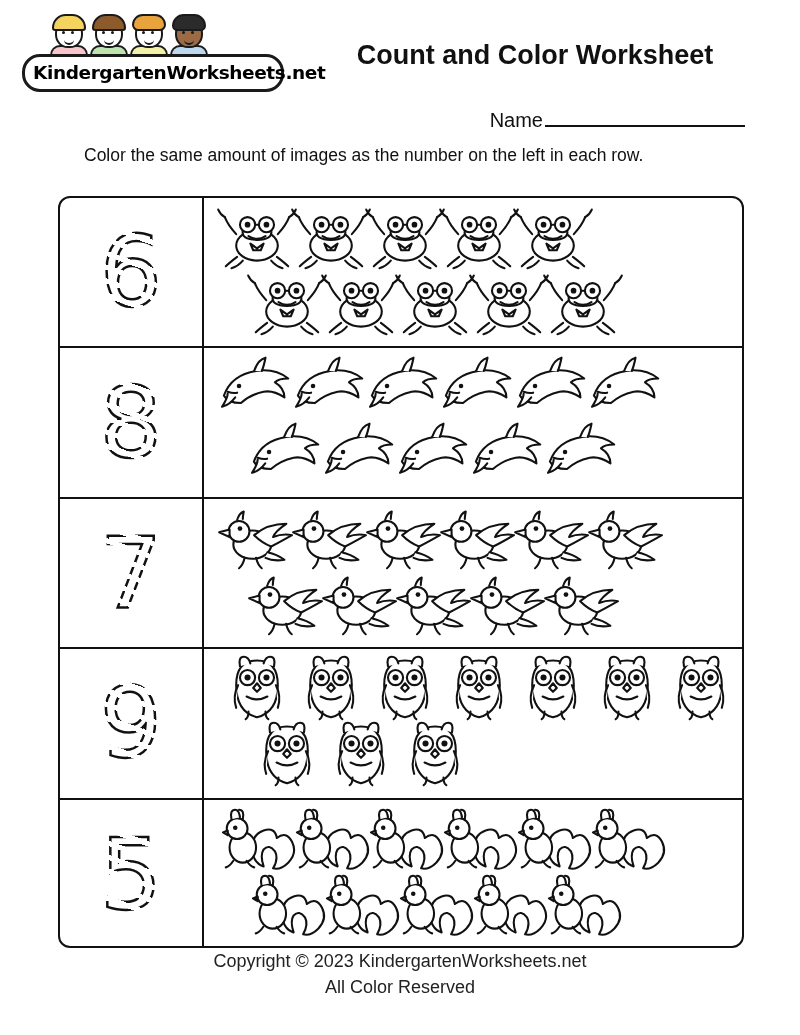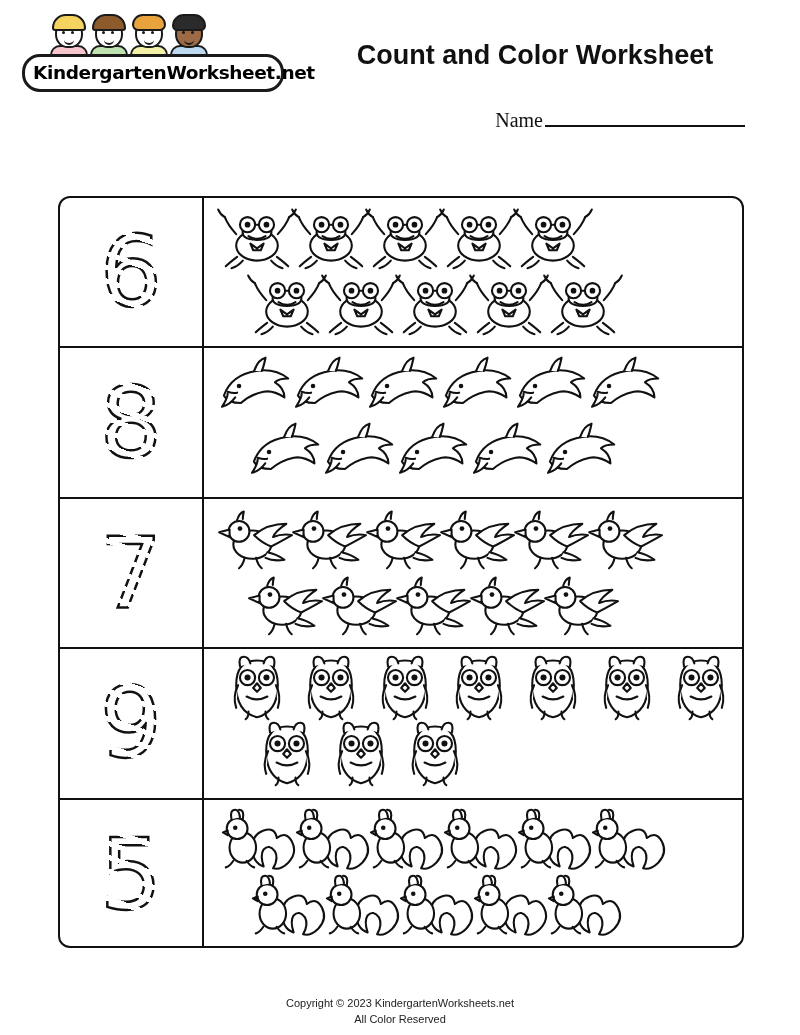--- a/index.html
+++ b/index.html
@@ -141,21 +141,20 @@
     color: #111;
     font-family: "Liberation Sans", sans-serif;
   }
   .name-line {
     position: absolute;
     right: 55px;
     top: 108px;
     font-size: 20px;
     color: #111;
     white-space: nowrap;
-    font-family: Liberation Serif, serif;
   }
   .name-line .blank {
     display: inline-block;
     width: 200px;
     border-bottom: 2px solid #111;
     height: 17px;
     margin-left: 2px;
   }
 
   
@@ -241,23 +240,23 @@
     width: 86px;
     height: 70px;
   }
   .icon-wrap svg { width: 100%; height: 100%; display: block; }
 
   
   .footer {
     position: absolute;
     left: 0;
     right: 0;
-    top: 996px;
+    top: 948px;
     text-align: center;
-    font-size: 11px;
+    font-size: 18px;
     color: #222;
     line-height: 1.45;
   }
 </style>
 </head>
 <body>
 
 <div class="header">
 
   <div class="logo-block">
@@ -289,32 +288,33 @@
       <div class="kid kid4">
         <div class="body"></div>
           <div class="head"></div>
           <div class="hair"></div>
         <div class="eye l"></div>
           <div class="eye r"></div>
           <div class="mouth"></div>
       </div>
     </div>
     <div class="logo-banner">
-      <div class="logo-text"><span>Kindergarten</span><span>Worksheet</span><span>.net</span></div>
+      <div class="logo-text"><span>Kindergarten</span><span>Worksheets</span><span>.net</span></div>
     </div>
   </div>
 
   <div class="title">Count and Color Worksheet</div>
 
   <div class="name-line">
     <span>Name</span><span class="blank"></span>
   </div>
 </div>
 
 <div class="instructions">
+  <div>Color the same amount of images as the number on the left in each row.</div>
 </div>
 
 <div class="sheet">
 
   <div class="row">
     <div class="num-cell">
       <div class="trace-num">6</div>
       <div class="dash-overlay"></div>
     </div>
     <div class="art-cell">

